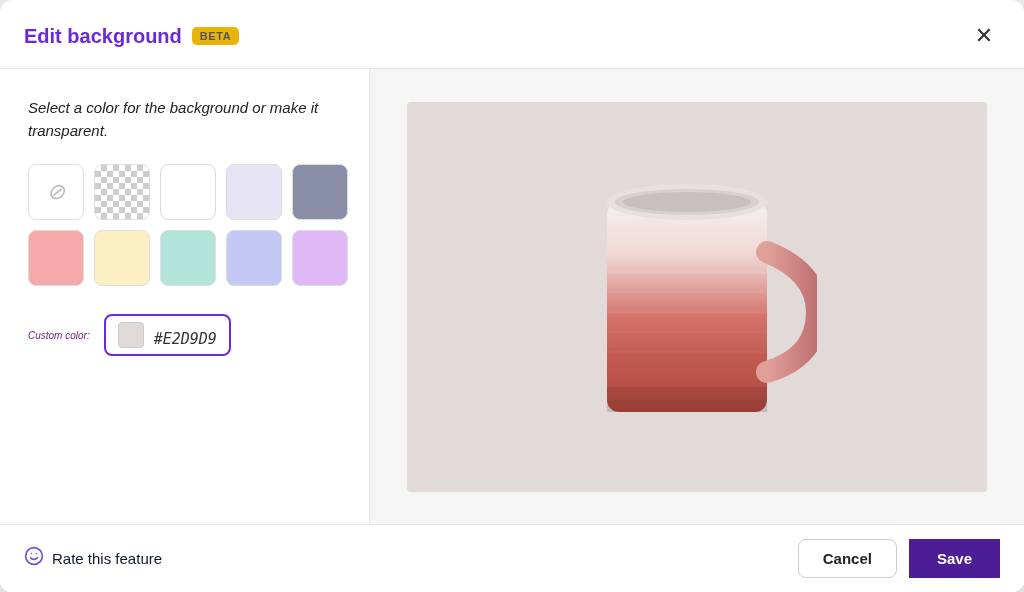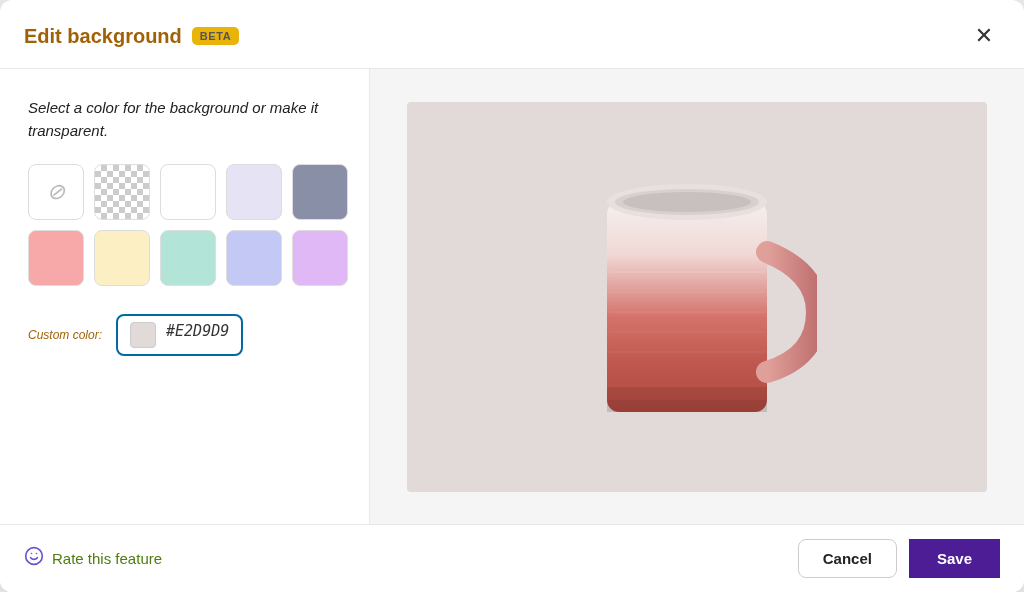--- a/index.html
+++ b/index.html
@@ -25,21 +25,21 @@
     .modal-header {
       display: flex;
       align-items: center;
       padding: 20px 24px 16px 24px;
       border-bottom: 1px solid #e8e8e8;
       flex-shrink: 0;
     }
     .modal-title {
       font-size: 20px;
       font-weight: 700;
-      color: #a16207;
+      color: #6d28d9;
       margin-right: 10px;
     }
     .beta-badge {
       background: #eab308;
       color: #555;
       font-size: 11px;
       font-weight: 700;
       letter-spacing: 0.05em;
       padding: 3px 8px;
       border-radius: 5px;
@@ -112,28 +112,28 @@
     .swatch-yellow { background: #fbefc3; }
     .swatch-mint { background: #b2e4d8; }
     .swatch-periwinkle { background: #c3c8f5; }
     .swatch-lilac { background: #e0b8f5; }
     .custom-color-row {
       display: flex;
       align-items: center;
       gap: 14px;
     }
     .custom-color-label {
-      font-size: 12px;
-      color: #a16207;
+      font-size: 10px;
+      color: #701a75;
       white-space: nowrap;
     }
     .custom-color-input-wrapper {
       display: flex;
-      align-items: flex-start;
-      border: 2px solid #0369a1;
+      align-items: flex-end;
+      border: 2px solid #6d28d9;
       border-radius: 8px;
       padding: 6px 12px;
       gap: 10px;
       background: #fff;
       cursor: pointer;
     }
     .custom-color-preview {
       width: 26px;
       height: 26px;
       border-radius: 4px;
@@ -177,21 +177,21 @@
       flex-shrink: 0;
       background: #fff;
     }
     .rate-feature-btn {
       display: flex;
       align-items: center;
       gap: 8px;
       background: none;
       border: none;
       cursor: pointer;
-      color: #4d7c0f;
+      color: #0f172a;
       font-size: 15px;
       font-weight: 500;
     }
     .rate-icon {
       font-size: 18px;
     }
     .footer-actions {
       margin-left: auto;
       display: flex;
       gap: 12px;

